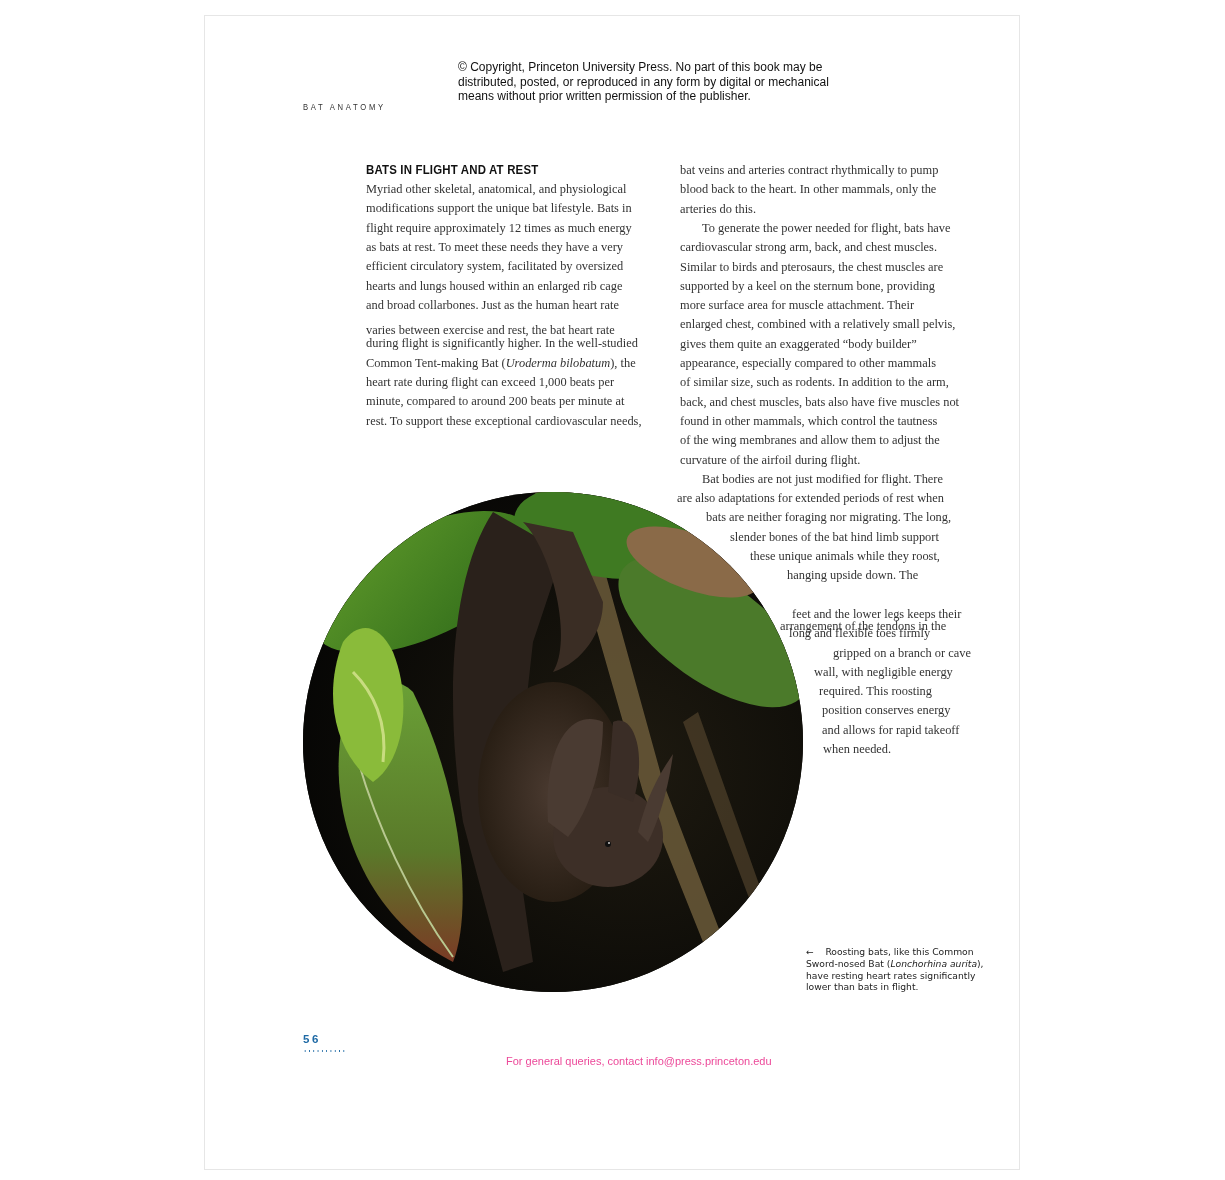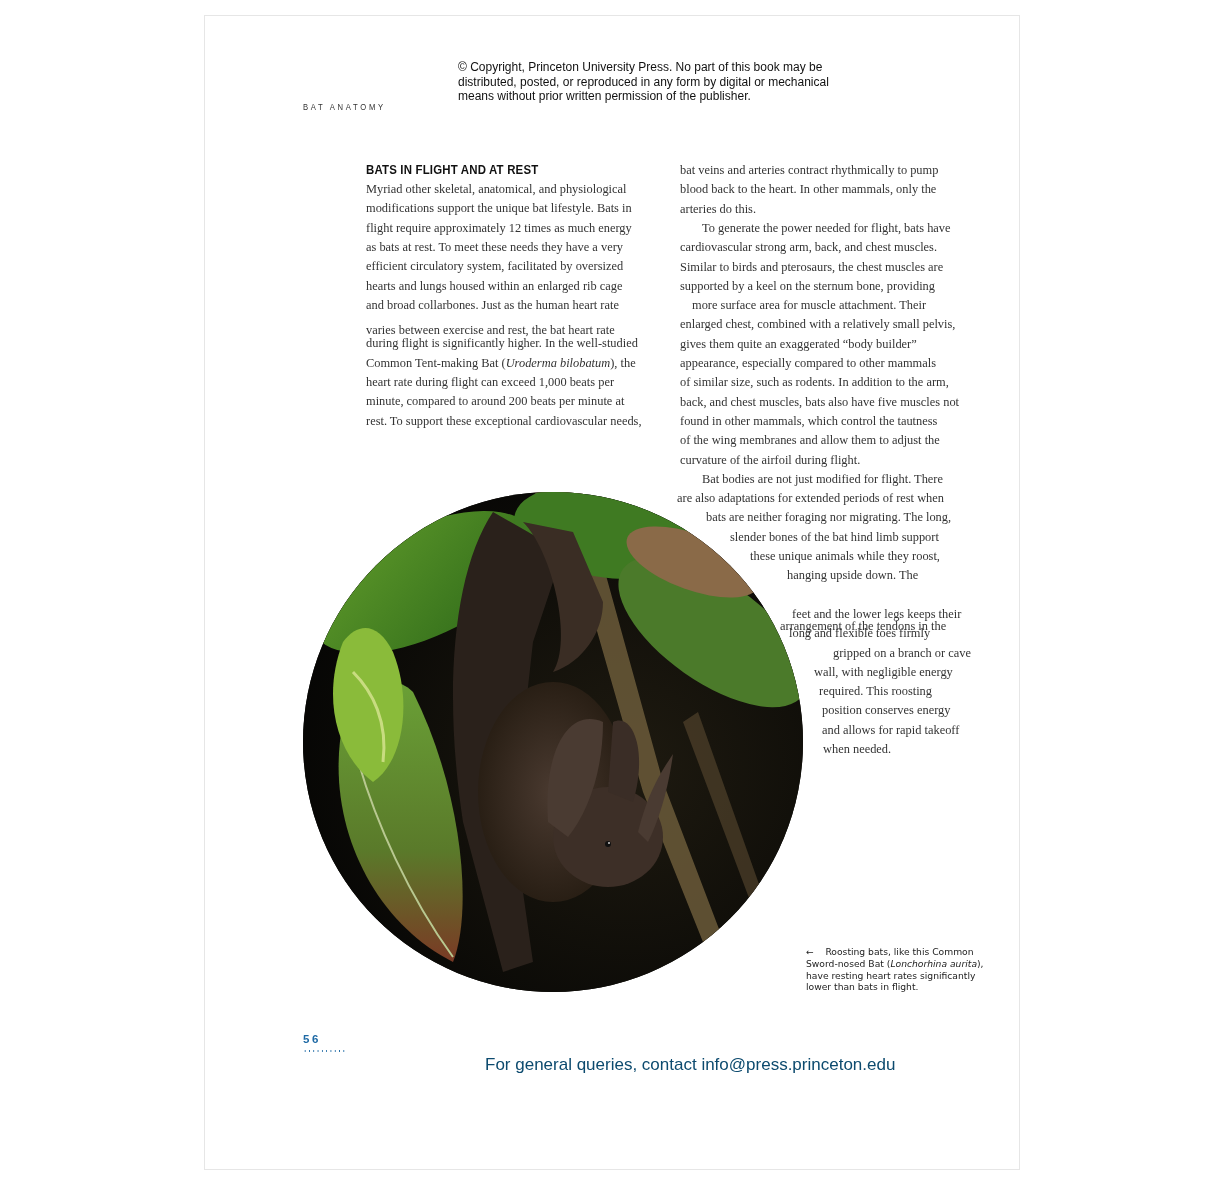--- a/index.html
+++ b/index.html
@@ -42,22 +42,22 @@
   .folio {
     position:absolute; left:303px; top:1033px;
     font-family:"Liberation Sans", sans-serif; font-weight:bold; font-size:11.5px; letter-spacing:2.5px; color:#1f6aa5;
   }
   .folio-dots {
     position:absolute; left:303px; top:1050px; width:42px; height:2px;
     background-image:radial-gradient(circle, #1f6aa5 0.6px, transparent 0.8px);
     background-size:4.3px 2px;
   }
   .footer {
-    position:absolute; left:485px; top:1055px;
-    font-family:"Liberation Sans", sans-serif; font-size:17px; color:#0c4a6e; white-space:nowrap;
+    position:absolute; left:506px; top:1055px;
+    font-family:"Liberation Sans", sans-serif; font-size:11px; color:#ec4899; white-space:nowrap;
   }
 </style>
 </head>
 <body>
 
 <div class="page"></div>
 
 <div class="copyright">
   <div>© Copyright, Princeton University Press. No part of this book may be</div>
   <div>distributed, posted, or reproduced in any form by digital or mechanical</div>
@@ -84,21 +84,21 @@
     <div class="line" style="top: 231.6px; left: 0px;">rest. To support these exceptional cardiovascular needs,</div>
   </div>
 <div class="col col2" id="col2">
     <div class="line" style="top: 0px; left: 0px;">bat veins and arteries contract rhythmically to pump</div>
     <div class="line" style="top: 19.3px; left: 0px;">blood back to the heart. In other mammals, only the</div>
     <div class="line" style="top: 38.6px; left: 0px; text-align: right;">arteries do this.</div>
     <div class="line" style="top: 57.9px; left: 22px;">To generate the power needed for flight, bats have</div>
     <div class="line" style="top: 77.2px; left: 0px;">cardiovascular strong arm, back, and chest muscles.</div>
     <div class="line" style="top: 96.5px; left: 0px;">Similar to birds and pterosaurs, the chest muscles are</div>
     <div class="line" style="top: 115.8px; left: 0px;">supported by a keel on the sternum bone, providing</div>
-    <div class="line" style="top: 135.1px; left: 12px;">more surface area for muscle attachment. Their</div>
+    <div class="line" style="top: 135.1px; left: 0px;">more surface area for muscle attachment. Their</div>
     <div class="line" style="top: 154.4px; left: 0px;">enlarged chest, combined with a relatively small pelvis,</div>
     <div class="line" style="top: 173.7px; left: 0px;">gives them quite an exaggerated “body builder”</div>
     <div class="line" style="top: 193px; left: 0px;">appearance, especially compared to other mammals</div>
     <div class="line" style="top: 212.3px; left: 0px;">of similar size, such as rodents. In addition to the arm,</div>
     <div class="line" style="top: 231.6px; left: 0px;">back, and chest muscles, bats also have five muscles not</div>
     <div class="line" style="top: 250.9px; left: 0px;">found in other mammals, which control the tautness</div>
     <div class="line" style="top: 270.2px; left: 0px;">of the wing membranes and allow them to adjust the</div>
     <div class="line" style="top: 289.5px; left: 0px;">curvature of the airfoil during flight.</div>
     <div class="line" style="top: 308.8px; left: 22px;">Bat bodies are not just modified for flight. There</div>
     <div class="line" style="top: 328.1px; left: -3px;">are also adaptations for extended periods of rest when</div>

